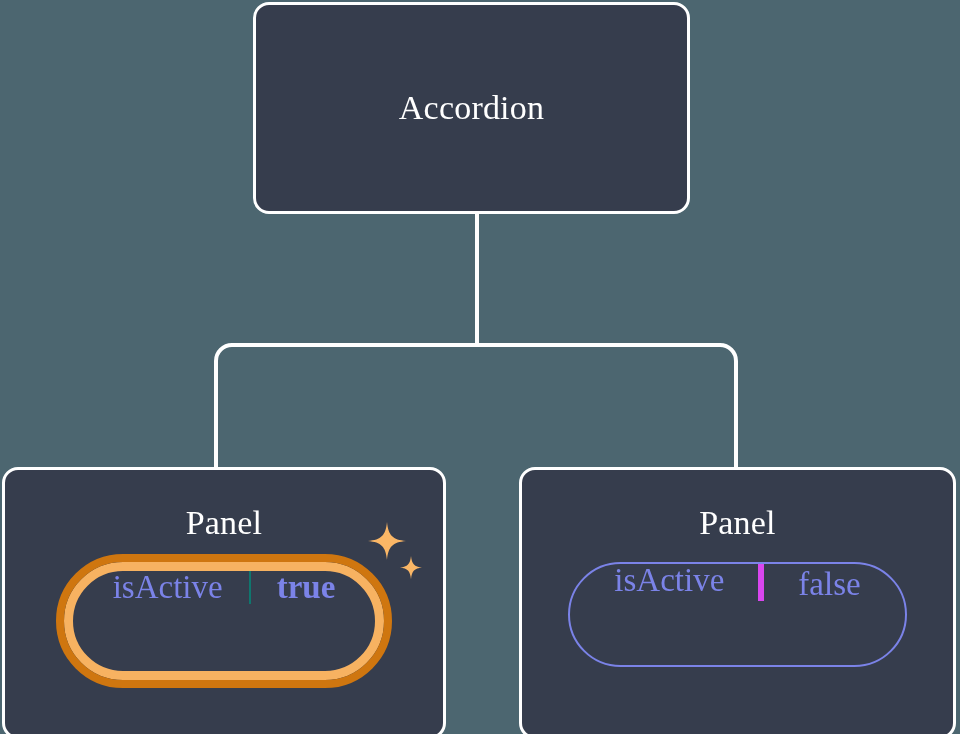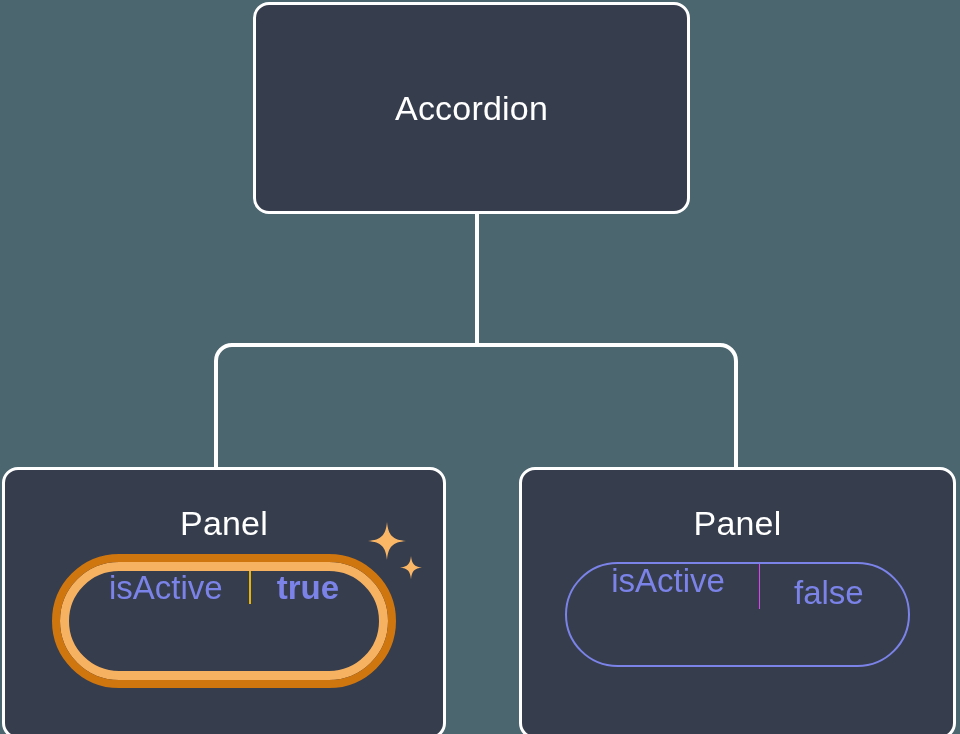--- a/index.html
+++ b/index.html
@@ -15,20 +15,21 @@
     background: #4c6670;
     font-family: "Liberation Sans", "DejaVu Sans", sans-serif;
     position: relative;
   }
 
   #tree-canvas {
     position: absolute;
     inset: 0;
     width: 960px;
     height: 734px;
+    font-family: Liberation Serif, serif;
   }
 
   
   .edges {
     position: absolute;
     left: 0;
     top: 0;
     width: 960px;
     height: 734px;
     z-index: 1;
@@ -101,35 +102,35 @@
   .prop-cell {
     display: flex;
     align-items: center;
     justify-content: center;
     color: #7b83e8;
     font-size: 33px;
     line-height: 1;
     white-space: nowrap;
   }
   .prop-key   { padding: 0 34px 0 44px; }
-  .prop-value { padding: 12px 44px 0 34px; border-left: 1px solid #d946ef; }
+  .prop-value { padding: 4px 44px 0 34px; border-left: 6px solid #d946ef; }
 
   
   .prop-pill.highlight {
     border: 9px solid #f7b261;
     outline: 8px solid #cf760f;
     outline-offset: 0px;
     height: 118px;
     position: relative;
   }
   .prop-pill.highlight .prop-cell { color: #7b83e8; }
   .prop-pill.highlight .prop-key   { padding: 0 26px 0 40px; }
   .prop-pill.highlight .prop-value {
     padding: 0 40px 0 26px;
-    border-left: 2px solid #eab308;
+    border-left: 2px solid #0f766e;
     font-weight: bold;
   }
 
   
   .sparkle-icon {
     position: absolute;
     right: 18px;
     top: -44px;
     width: 60px;
     height: 70px;

